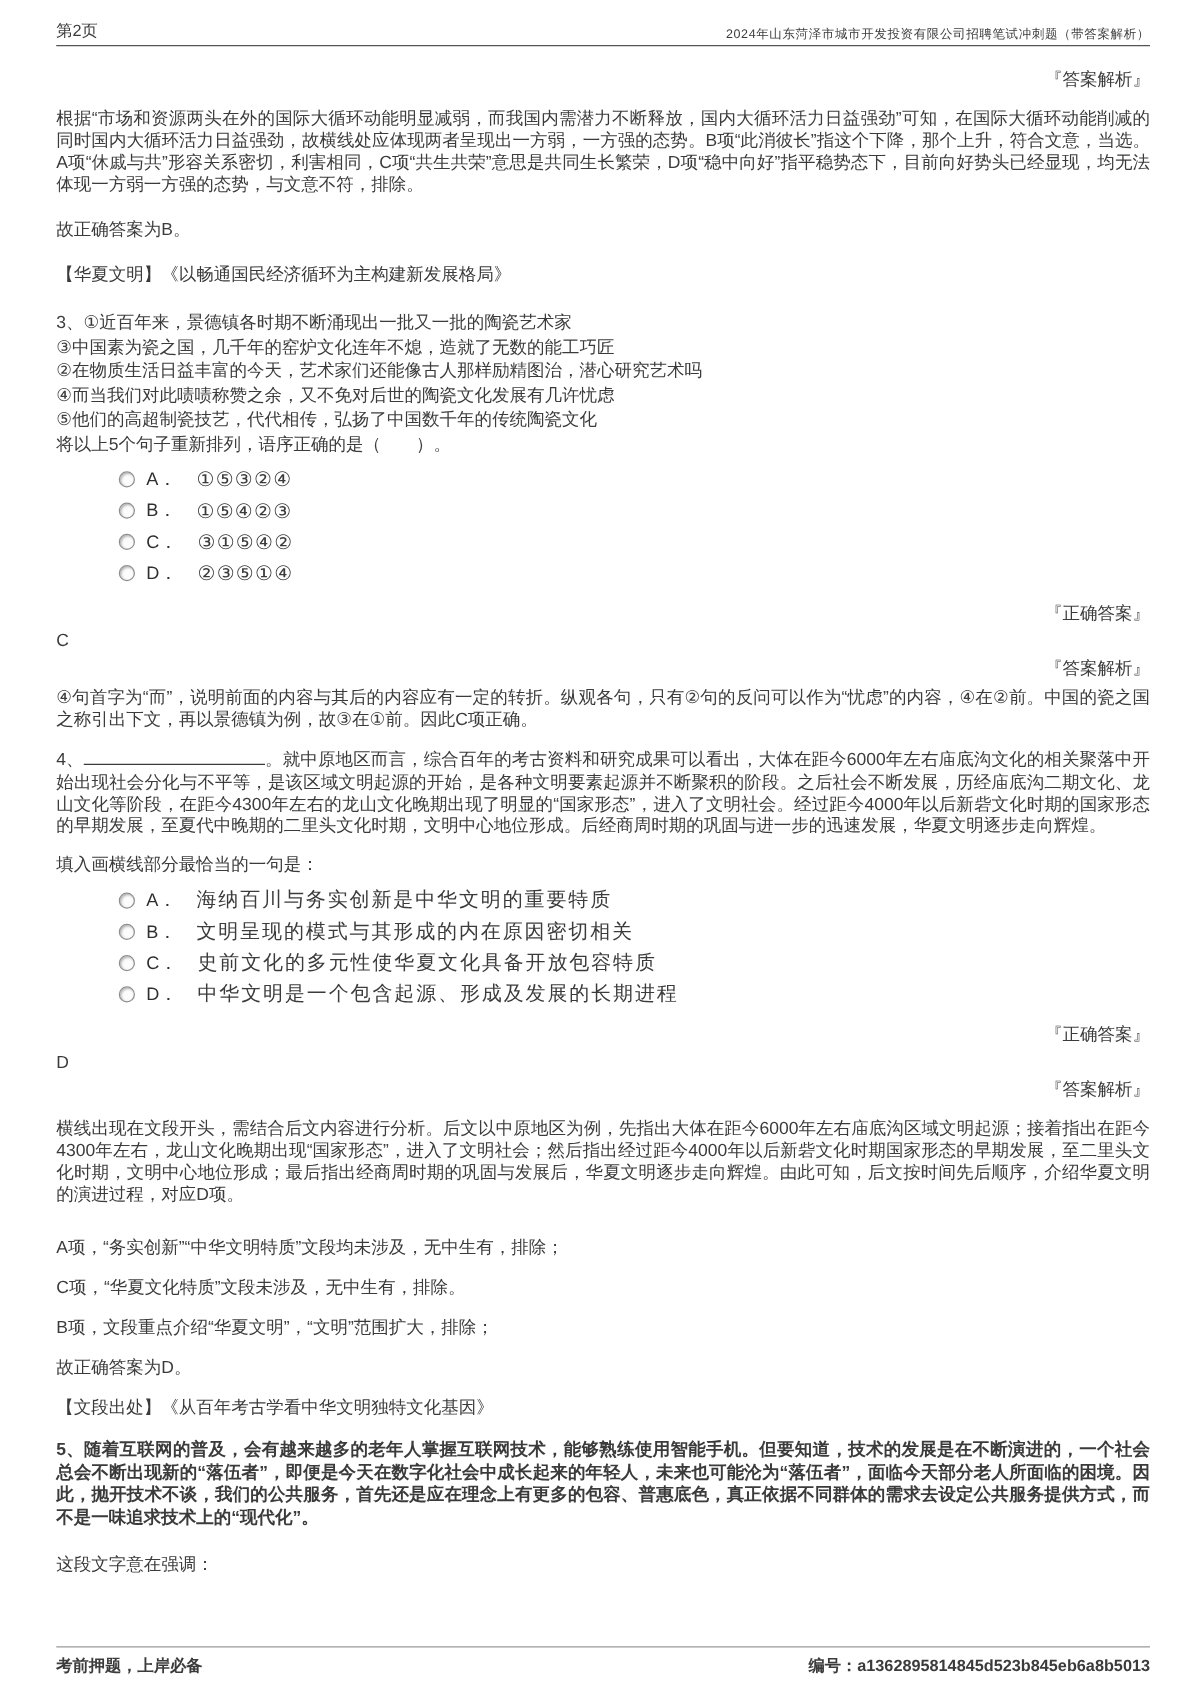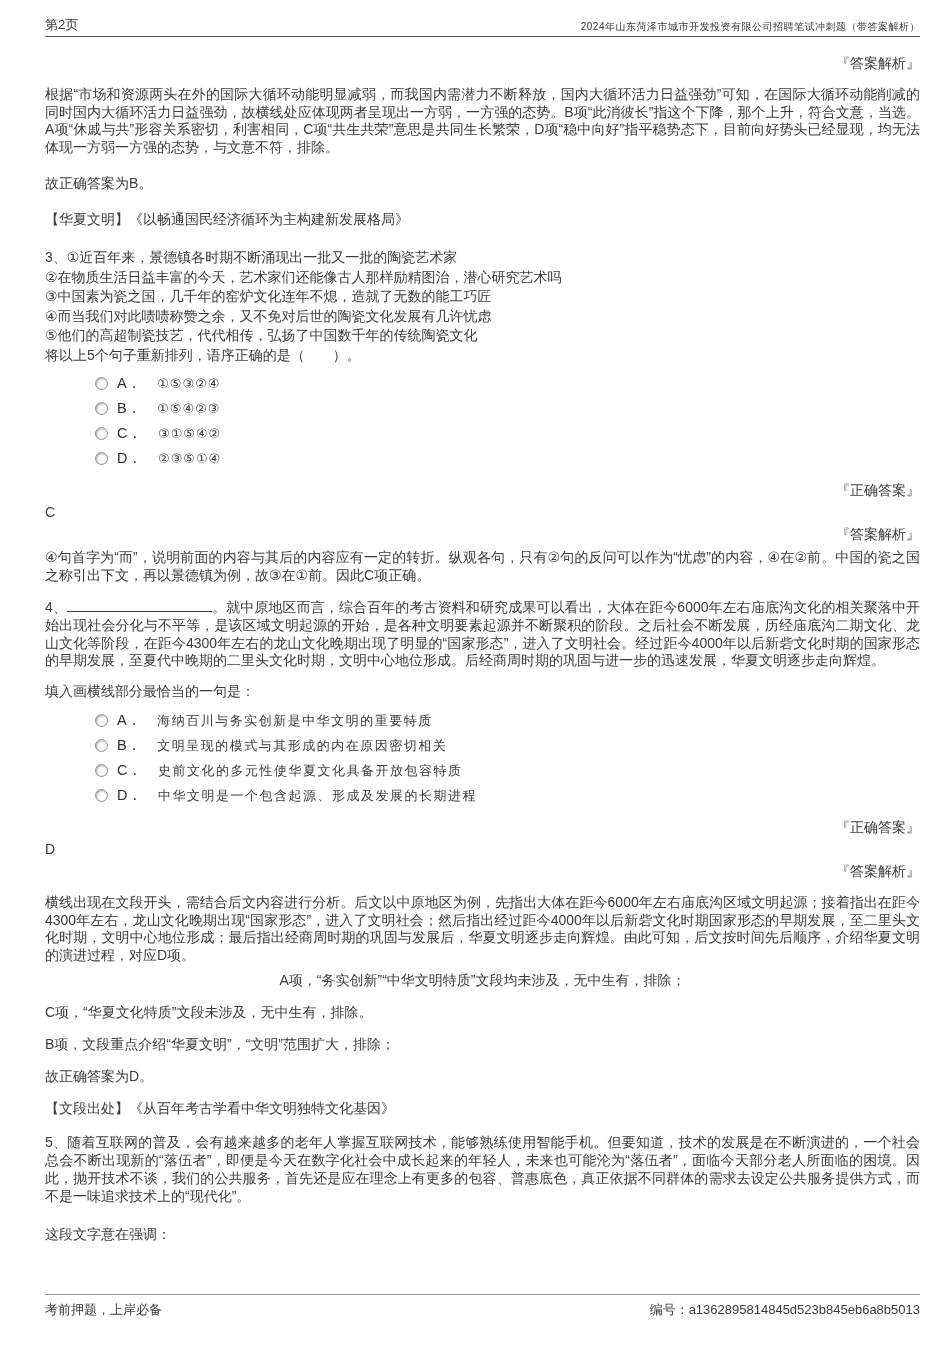--- a/index.html
+++ b/index.html
@@ -32,30 +32,30 @@
 
   .options{padding-left:50px;}
   .option-row{height:25px;display:flex;align-items:center;}
   .radio{
     width:11px;height:11px;border-radius:50%;
     background:#fcfcfc;border:1px solid #8f8f8f;
     box-shadow:inset 1px 1px 2px rgba(0,0,0,0.30);
     flex:0 0 auto;
   }
   .opt-label{margin-left:9px;font-size:14.5px;color:#2f2f2f;}
-  .opt-text{margin-left:16px;font-size:13px;letter-spacing:1px;}
+  .opt-text{margin-left:16px;font-size:16px;letter-spacing:1px;}
 
   .blank{
     display:inline-block;width:145px;height:13px;
     border-bottom:1px solid #3b3b3b;
   }
 
   
   .footer{
-    position:absolute;left:0;bottom:0;width:950px;height:51px;box-sizing:border-box;
+    position:absolute;left:0;bottom:0;width:950px;height:28px;box-sizing:border-box;font-weight:bold;
   }
   .footer-inner{
     margin:0 30px 0 45px;
     border-top:1px solid #9a9a9a;
     padding-top:6px;
     display:flex;justify-content:space-between;
     font-size:13px;color:#3b3b3b;
   }
 </style>
 </head>
@@ -70,22 +70,22 @@
 
   <div class="content">
 
     <div class="bracket-line" style="margin-top:15px;">『答案解析』</div>
     <div class="para" style="margin-top:12px;">根据“市场和资源两头在外的国际大循环动能明显减弱，而我国内需潜力不断释放，国内大循环活力日益强劲”可知，在国际大循环动能削减的同时国内大循环活力日益强劲，故横线处应体现两者呈现出一方弱，一方强的态势。B项“此消彼长”指这个下降，那个上升，符合文意，当选。A项“休戚与共”形容关系密切，利害相同，C项“共生共荣”意思是共同生长繁荣，D项“稳中向好”指平稳势态下，目前向好势头已经显现，均无法体现一方弱一方强的态势，与文意不符，排除。</div>
     <div class="single-line" style="margin-top:16px;">故正确答案为B。</div>
     <div class="single-line" style="margin-top:14px;">【华夏文明】《以畅通国民经济循环为主构建新发展格局》</div>
 
     <div class="q-lines" style="margin-top:18px;">
       <div>3、①近百年来，景德镇各时期不断涌现出一批又一批的陶瓷艺术家</div>
+      <div>③中国素为瓷之国，几千年的窑炉文化连年不熄，造就了无数的能工巧匠</div>
       <div>②在物质生活日益丰富的今天，艺术家们还能像古人那样励精图治，潜心研究艺术吗</div>
-      <div>③中国素为瓷之国，几千年的窑炉文化连年不熄，造就了无数的能工巧匠</div>
       <div>④而当我们对此啧啧称赞之余，又不免对后世的陶瓷文化发展有几许忧虑</div>
       <div>⑤他们的高超制瓷技艺，代代相传，弘扬了中国数千年的传统陶瓷文化</div>
       <div>将以上5个句子重新排列，语序正确的是（　　）。</div>
     </div>
 
     <div class="options" style="margin-top:6px;">
       <div class="option-row">
         <span class="radio"></span>
         <span class="opt-label">A．</span>
         <span class="opt-text">①⑤③②④</span>
@@ -137,27 +137,27 @@
         <span class="radio"></span>
         <span class="opt-label">D．</span>
         <span class="opt-text" style="letter-spacing:1.5px;">中华文明是一个包含起源、形成及发展的长期进程</span>
       </div>
     </div>
 
     <div class="bracket-line" style="margin-top:8px;">『正确答案』</div>
     <div class="single-line">D</div>
     <div class="bracket-line">『答案解析』</div>
     <div class="para" style="margin-top:12px;">横线出现在文段开头，需结合后文内容进行分析。后文以中原地区为例，先指出大体在距今6000年左右庙底沟区域文明起源；接着指出在距今4300年左右，龙山文化晚期出现“国家形态”，进入了文明社会；然后指出经过距今4000年以后新砦文化时期国家形态的早期发展，至二里头文化时期，文明中心地位形成；最后指出经商周时期的巩固与发展后，华夏文明逐步走向辉煌。由此可知，后文按时间先后顺序，介绍华夏文明的演进过程，对应D项。</div>
-    <div class="single-line" style="margin-top:5px;text-align:center;">A项，“务实创新”“中华文明特质”文段均未涉及，无中生有，排除；</div>
+    <div class="single-line" style="margin-top:22px;">A项，“务实创新”“中华文明特质”文段均未涉及，无中生有，排除；</div>
     <div class="single-line" style="margin-top:10px;">C项，“华夏文化特质”文段未涉及，无中生有，排除。</div>
     <div class="single-line" style="margin-top:10px;">B项，文段重点介绍“华夏文明”，“文明”范围扩大，排除；</div>
     <div class="single-line" style="margin-top:10px;">故正确答案为D。</div>
     <div class="single-line" style="margin-top:10px;">【文段出处】《从百年考古学看中华文明独特文化基因》</div>
 
-    <div class="para" style="margin-top:14px;line-height:18px;">5、随着互联网的普及，会有越来越多的老年人掌握互联网技术，能够熟练使用智能手机。但要知道，技术的发展是在不断演进的，一个社会总会不断出现新的“落伍者”，即便是今天在数字化社会中成长起来的年轻人，未来也可能沦为“落伍者”，面临今天部分老人所面临的困境。因此，抛开技术不谈，我们的公共服务，首先还是应在理念上有更多的包容、普惠底色，真正依据不同群体的需求去设定公共服务提供方式，而不是一味追求技术上的“现代化”。</div>
+    <div class="para" style="margin-top:14px;line-height:18px;font-weight:bold;">5、随着互联网的普及，会有越来越多的老年人掌握互联网技术，能够熟练使用智能手机。但要知道，技术的发展是在不断演进的，一个社会总会不断出现新的“落伍者”，即便是今天在数字化社会中成长起来的年轻人，未来也可能沦为“落伍者”，面临今天部分老人所面临的困境。因此，抛开技术不谈，我们的公共服务，首先还是应在理念上有更多的包容、普惠底色，真正依据不同群体的需求去设定公共服务提供方式，而不是一味追求技术上的“现代化”。</div>
     <div class="single-line" style="margin-top:18px;">这段文字意在强调：</div>
 
   </div>
 
   <div class="footer">
     <div class="footer-inner">
       <span>考前押题，上岸必备</span>
       <span>编号：a1362895814845d523b845eb6a8b5013</span>
     </div>
   </div>

